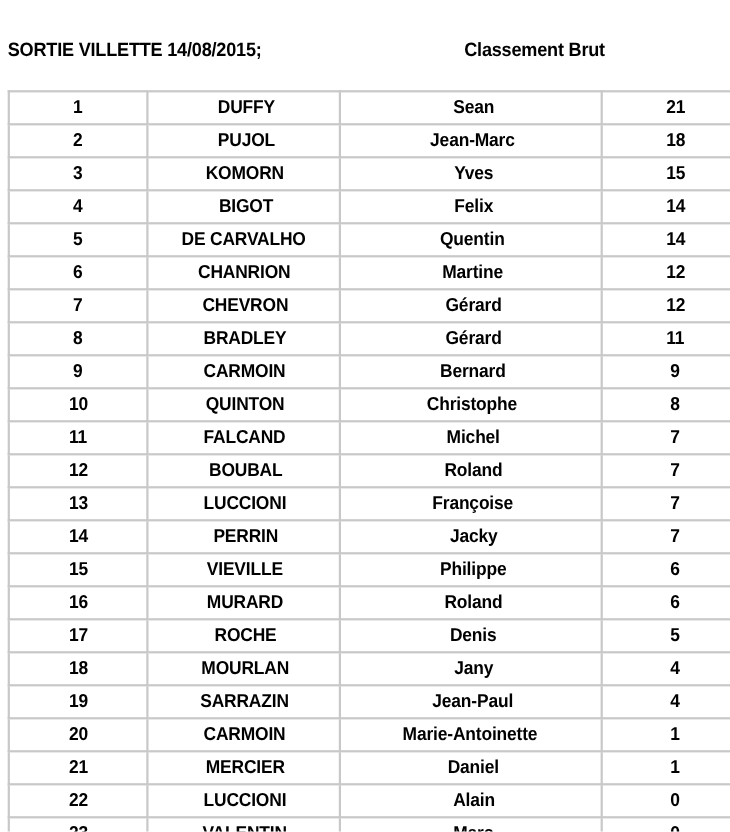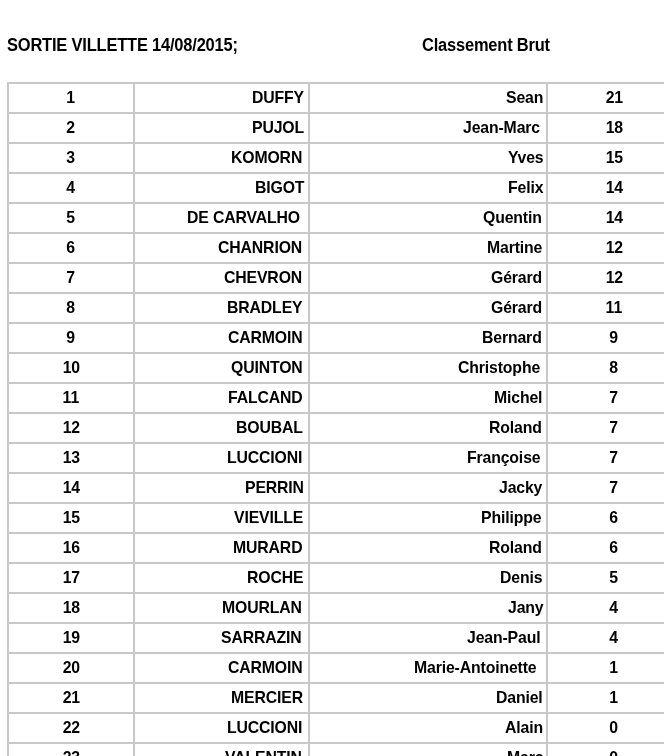--- a/index.html
+++ b/index.html
@@ -63,22 +63,22 @@
     border: 2px solid #c8c8c8;
     padding: 0;
     font-size: 17px;
     font-weight: 700;
     line-height: 26px;
     letter-spacing: -0.15px;
     white-space: nowrap;
     overflow: hidden;
   }
   .col-rank   { width: 124px; text-align: center; }
-  .col-last   { width: 165px; text-align: right;  padding-left: 8px !important; }
-  .col-first  { width: 228px; text-align: right;  padding-left: 8px !important; }
+  .col-last   { width: 165px; text-align: center;  padding-left: 8px !important; }
+  .col-first  { width: 228px; text-align: center;  padding-left: 8px !important; }
   .col-score  { width: 132px; text-align: center; }
 
   .cell-text {
     display: inline-block;
     transform: scaleX(0.93);
     transform-origin: left center;
   }
   .col-rank .cell-text,
   .col-score .cell-text {
     transform-origin: center center;

